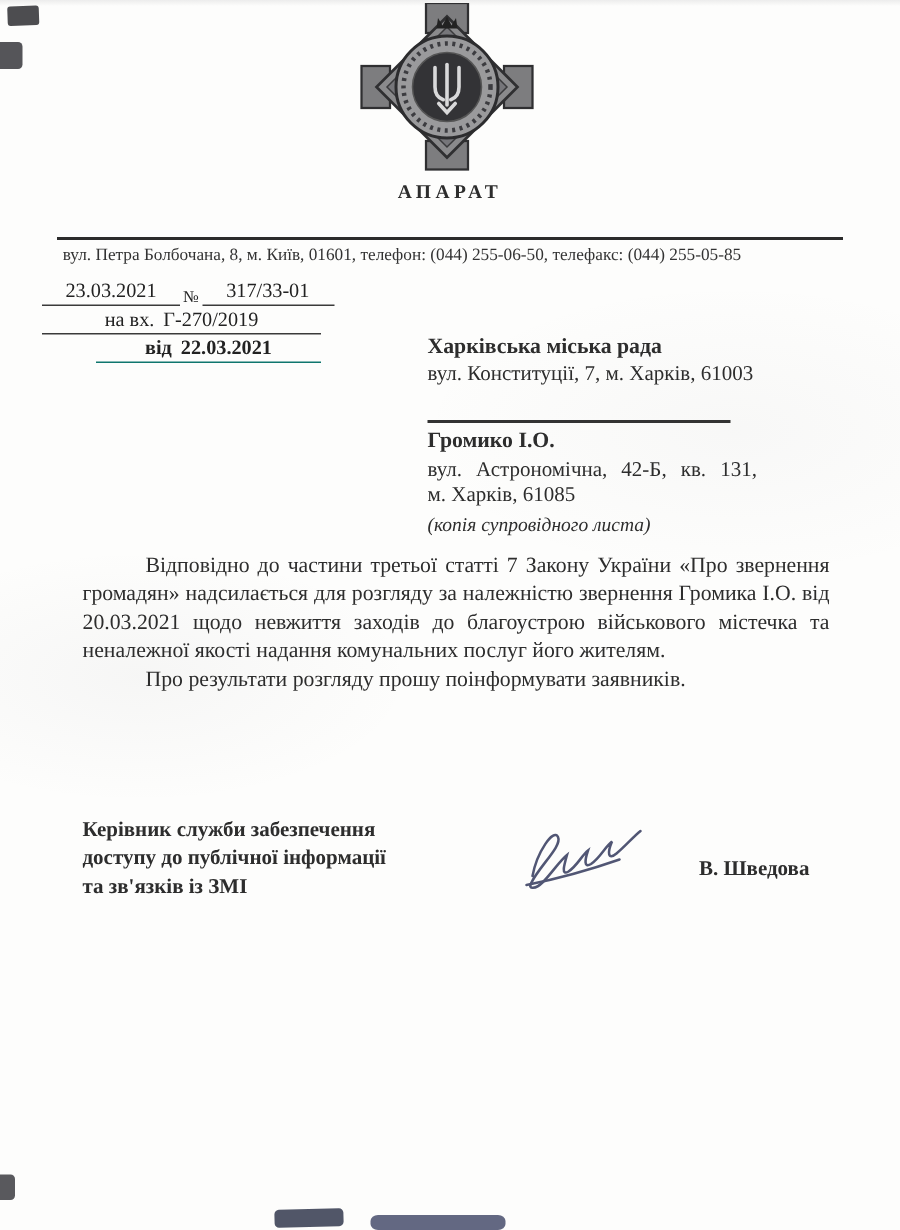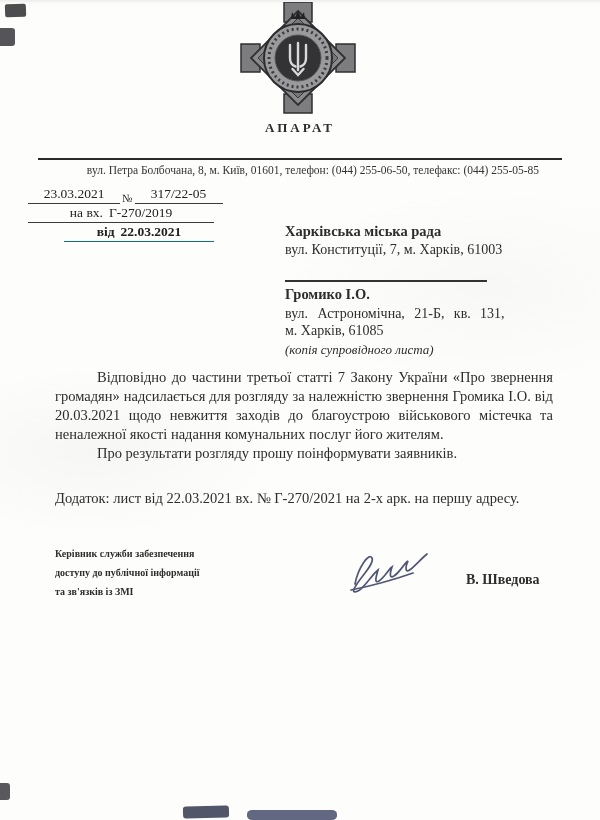--- a/index.html
+++ b/index.html
@@ -27,21 +27,21 @@
   .mark-bl{left:0;top:783px;width:10px;height:17px;background:#303034;opacity:.8;border-radius:0 3px 3px 0;}
   .mark-bc1{left:183px;top:806px;width:46px;height:12px;background:#33384e;opacity:.85;border-radius:3px;transform:rotate(-1.5deg);}
   .mark-bc2{left:247px;top:810px;width:90px;height:10px;background:#3c4263;opacity:.8;border-radius:5px/4px;}
 
   .emblem{position:absolute;left:240px;top:2px;}
 
   .org-block{position:absolute;left:0;top:120px;width:600px;text-align:center;letter-spacing:0;}
   .org-line1{font-weight:bold;font-size:13px;letter-spacing:3px;}
   .org-line2{font-weight:bold;font-size:15px;letter-spacing:1.5px;margin-top:2px;}
   .title-rule{position:absolute;left:38px;top:158px;width:524px;height:2px;background:#2b2b2b;}
-  .hq-address{position:absolute;left:0;top:164px;width:536px;text-align:center;font-size:11.5px;color:#333;margin-left:45px;}
+  .hq-address{position:absolute;left:0;top:164px;width:536px;text-align:center;font-size:11.5px;color:#333;}
 
   .ref-block{position:absolute;left:28px;top:186px;width:200px;font-size:13.5px;color:#222;}
   .ref-row{margin-bottom:1px;}
   .u{display:inline-block;border-bottom:1px solid #3a3a3a;text-align:center;padding:0 6px 1px 6px;}
   .u-date{min-width:80px;}
   .u-num{min-width:76px;}
   .ref-nosign{display:inline-block;font-size:11px;padding:0 2px;vertical-align:bottom;}
   .ref-row2{border-bottom:1px solid #3a3a3a;width:186px;text-align:center;padding-bottom:1px;}
   .ref-row3{border-bottom:1px solid #0f766e;width:150px;margin-left:36px;text-align:center;padding-bottom:1px;font-weight:bold;}
   .ref-label{padding-right:6px;}
@@ -50,21 +50,21 @@
   .recipient-name{font-weight:bold;font-size:14.5px;margin-bottom:1px;}
   .divider2{position:absolute;left:285px;top:280px;width:202px;height:2px;background:#333;}
   .recipient2{position:absolute;left:285px;top:286px;width:238px;font-size:14px;line-height:17.5px;}
   .ws{word-spacing:0.42em;}
   .copy-note{font-style:italic;font-size:13px;margin-top:1px;}
 
   .body-block{position:absolute;left:55px;top:368px;width:498px;font-size:14.5px;line-height:19px;}
   .body-block p{margin:0;text-align:justify;text-indent:42px;}
   .attachment-line{position:absolute;left:55px;top:490px;width:498px;font-size:14.5px;}
 
-  .sig-left{position:absolute;left:55px;top:544px;width:270px;font-weight:bold;font-size:10px;line-height:19px;}
+  .sig-left{position:absolute;left:55px;top:544px;width:270px;font-weight:bold;font-size:14px;line-height:19px;}
   .autograph{position:absolute;left:345px;top:546px;}
   .signer-name{position:absolute;left:466px;top:572px;font-weight:bold;font-size:14px;}
 </style>
 </head>
 <body>
 
 <div class="page">
 
   <div class="artifact mark-tl1"></div>
   <div class="artifact mark-tl2"></div>
@@ -100,50 +100,49 @@
   </div>
 
   <div class="org-block">
     <div class="org-line1">АПАРАТ</div>
   </div>
   <div class="title-rule"></div>
   <div class="hq-address">вул. Петра Болбочана, 8, м. Київ, 01601, телефон: (044) 255-06-50, телефакс: (044) 255-05-85</div>
 
   <div class="ref-block">
     <div class="ref-row">
-      <span class="u u-date">23.03.2021</span><span class="ref-nosign">№</span><span class="u u-num">317/22-05</span>
+      <span class="u u-date">23.03.2021</span><span class="ref-nosign">№</span><span class="u u-num">317/33-01</span>
     </div>
     <div class="ref-row ref-row2">
       <span class="ref-label">на вх.</span><span>Г-270/2019</span>
     </div>
     <div class="ref-row ref-row3">
       <span class="ref-label">від</span><span>22.03.2021</span>
     </div>
   </div>
 
   <div class="recipient1">
     <div class="recipient-name">Харківська міська рада</div>
     <div>вул. Конституції, 7, м. Харків, 61003</div>
   </div>
 
   <div class="divider2"></div>
 
   <div class="recipient2">
     <div class="recipient-name">Громико І.О.</div>
-    <div class="ws">вул. Астрономічна, 21-Б, кв. 131,</div>
+    <div class="ws">вул. Астрономічна, 42-Б, кв. 131,</div>
     <div>м. Харків, 61085</div>
     <div class="copy-note">(копія супровідного листа)</div>
   </div>
 
   <div class="body-block">
     <p>Відповідно до частини третьої статті 7 Закону України «Про звернення громадян» надсилається для розгляду за належністю звернення Громика І.О. від 20.03.2021 щодо невжиття заходів до благоустрою військового містечка та неналежної якості надання комунальних послуг його жителям.</p>
     <p>Про результати розгляду прошу поінформувати заявників.</p>
   </div>
 
-  <div class="attachment-line">Додаток: лист від 22.03.2021 вх. № Г-270/2021 на 2-х арк. на першу адресу.</div>
 
   <div class="sig-left">
     <div>Керівник служби забезпечення</div>
     <div>доступу до публічної інформації</div>
     <div>та зв'язків із ЗМІ</div>
   </div>
 
   <div class="autograph">
     <svg width="100" height="52" viewBox="0 0 100 52" aria-hidden="true">
       <g fill="none" stroke="#3f4566" stroke-width="1.7" stroke-linecap="round" opacity="0.9">

